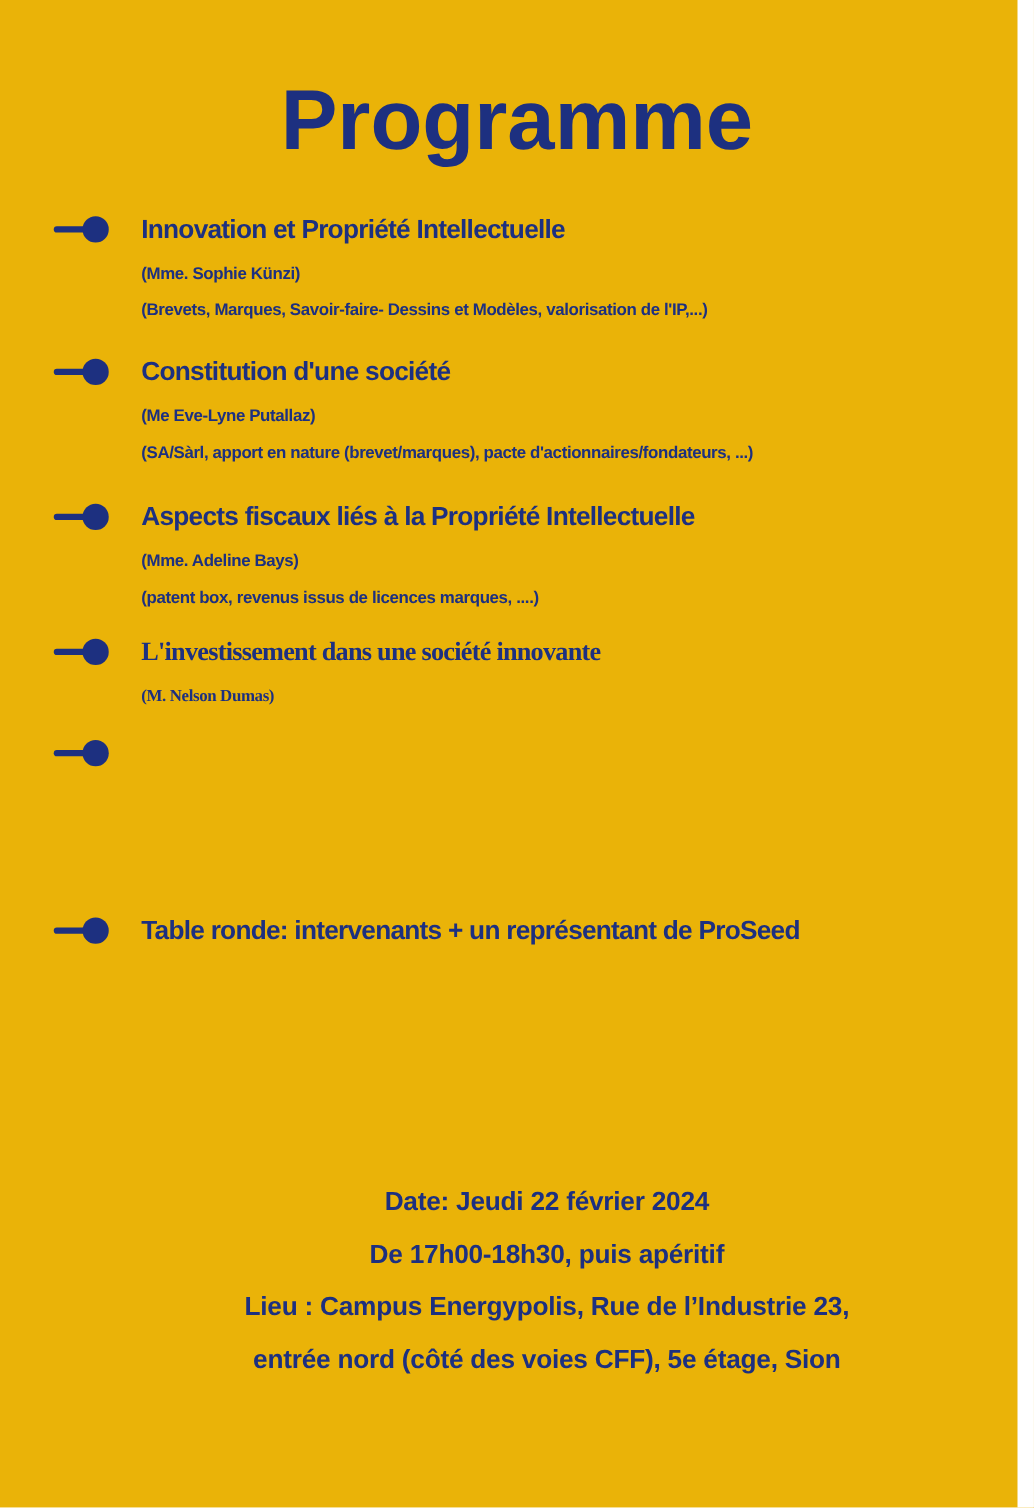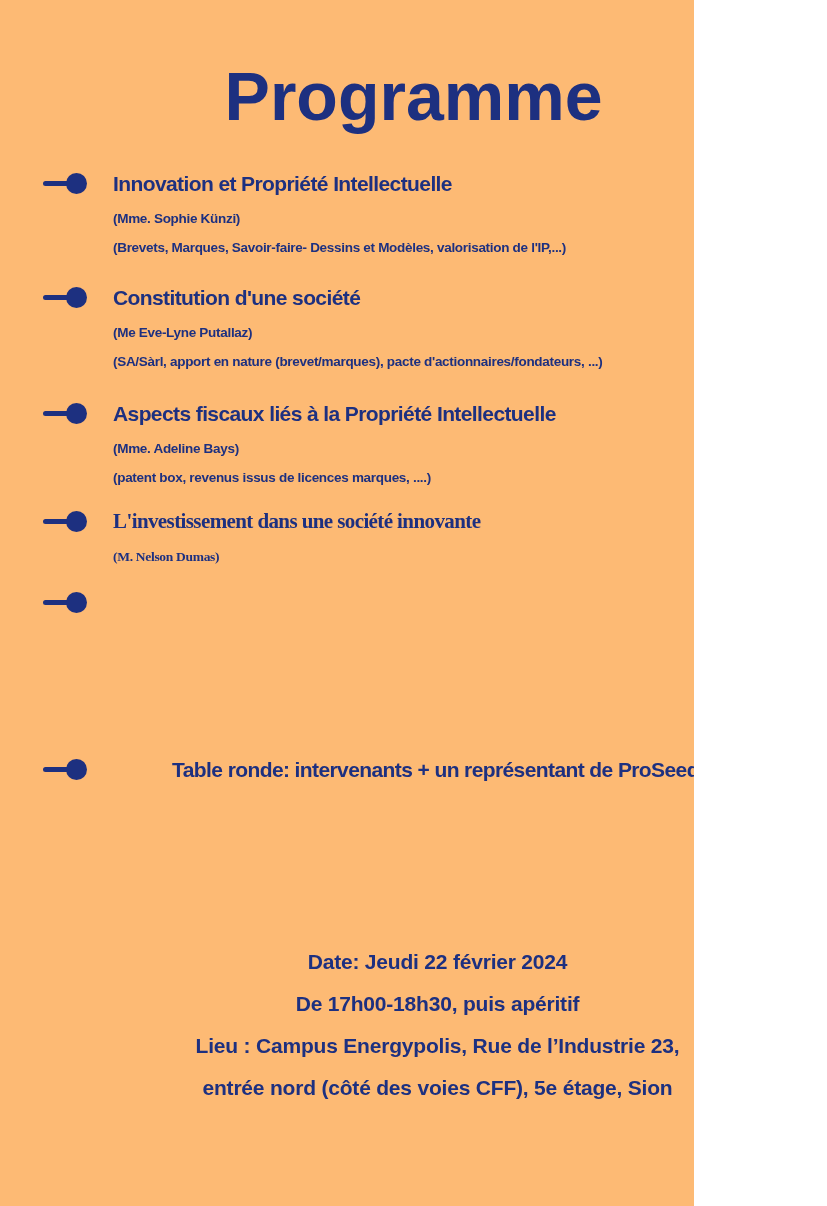--- a/index.html
+++ b/index.html
@@ -1,19 +1,19 @@
 <!DOCTYPE html>
 <html><head>
 <meta charset="utf-8">
 <style>
   html,body{margin:0;padding:0;background:#ffffff;}
   .page{
     position:relative;
-    width:694px;height:1206px;
-    background:#fdba74;
+    width:814px;height:1206px;
+    background:#eab308;
     overflow:hidden;
     font-family:"Liberation Sans", sans-serif;
     color:#1d3080;
   }
   .page-title{
     position:absolute;
     left:0;top:55px;width:827px;
     text-align:center;
     font-size:68px;
     font-weight:bold;
@@ -135,21 +135,21 @@
     </div>
   </div>
 
   <div class="agenda-item" style="top:589px;">
     <span class="bullet">
       <span class="bullet-line"></span>
       <span class="bullet-dot"></span>
     </span>
   </div>
 
-  <div class="agenda-item" style="top:756px;text-align:center;">
+  <div class="agenda-item" style="top:731px;">
     <span class="bullet">
       <span class="bullet-line"></span>
       <span class="bullet-dot"></span>
     </span>
     <div class="item-text">
       <div class="item-title">Table ronde: intervenants + un représentant de ProSeed</div>
     </div>
   </div>
 
   <div class="event-info">

